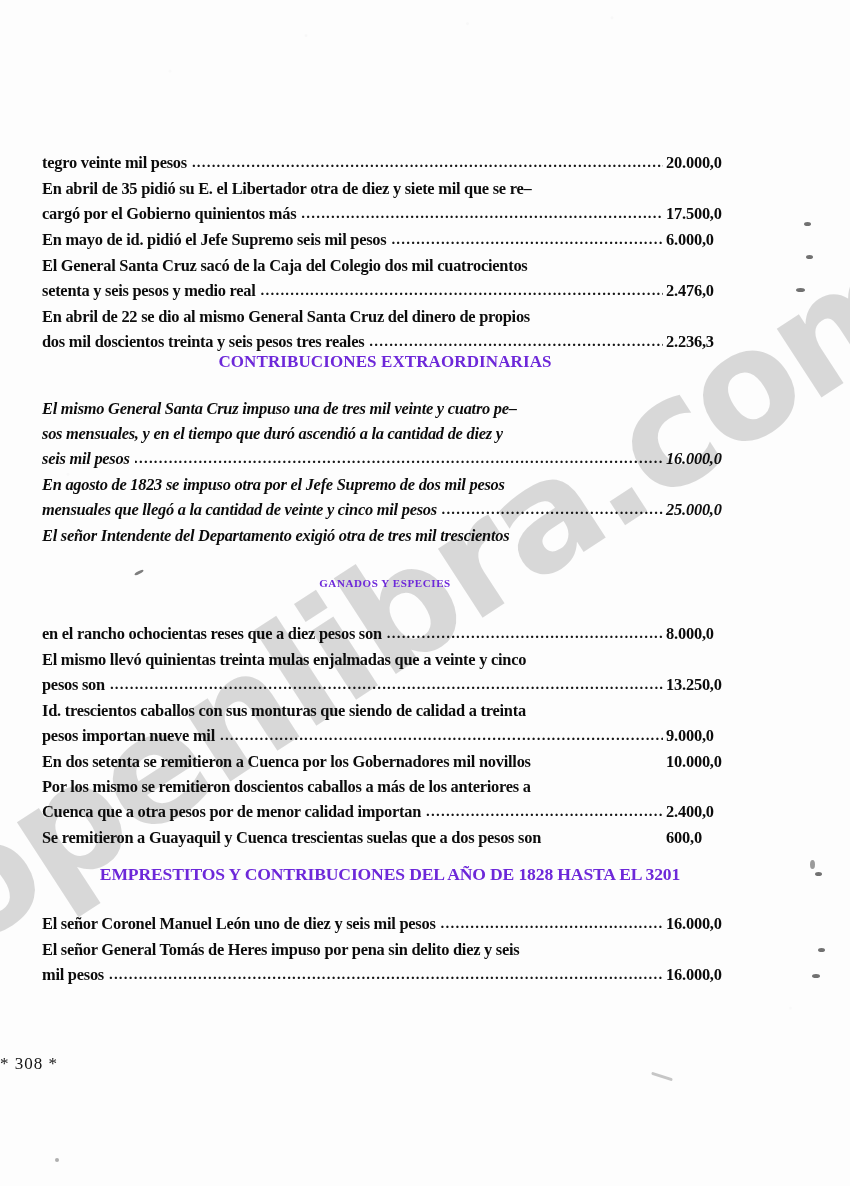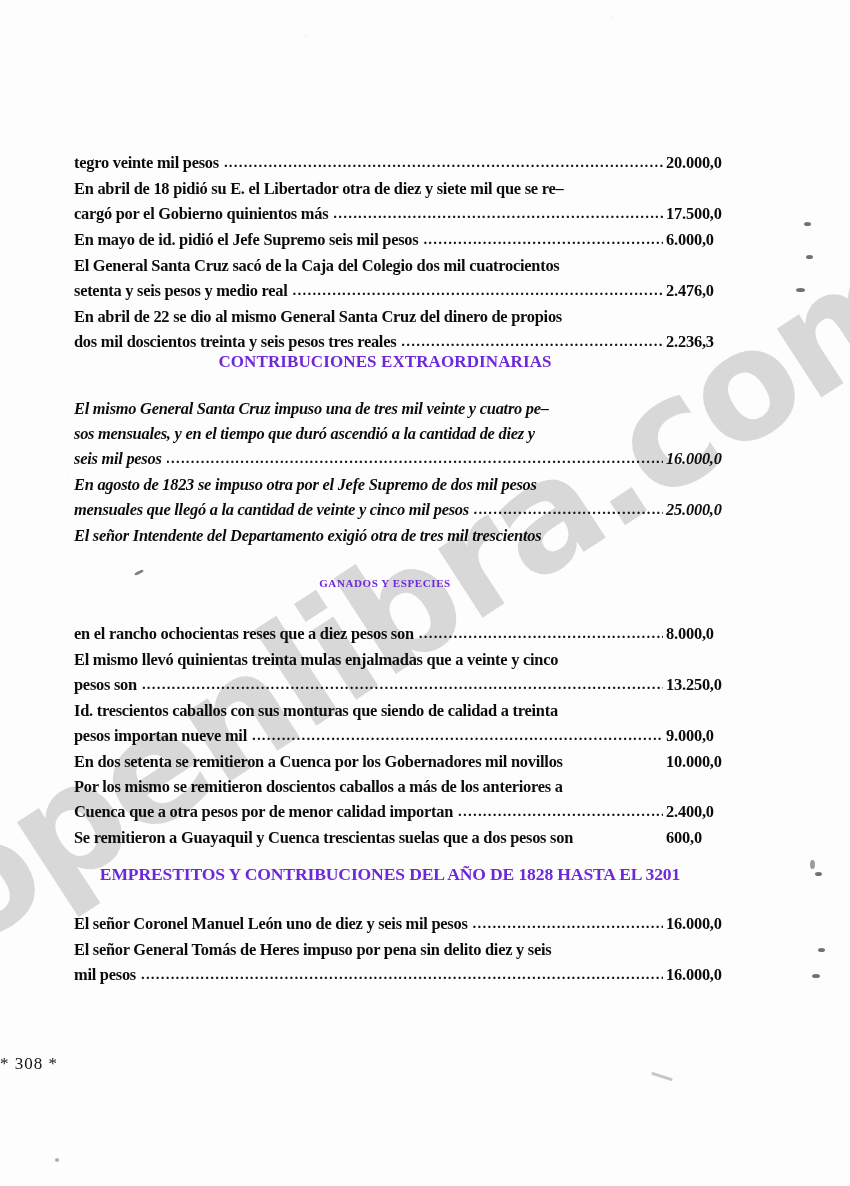--- a/index.html
+++ b/index.html
@@ -71,21 +71,20 @@
     width: 712px;
   }
   .row {
     display: flex;
     align-items: baseline;
     font-size: 16.4px;
     line-height: 25px;
     color: #0c0c0c;
     font-weight: 700;
     letter-spacing: -0.25px;
-    margin-left: 32px;
   }
   .row .txt {
     flex: 0 1 auto;
     white-space: nowrap;
   }
   .row .leader {
     flex: 1 1 auto;
     overflow: hidden;
     white-space: nowrap;
     margin: 0 3px 0 5px;
@@ -162,21 +161,21 @@
 
   <div class="content">
 
     <div class="block" id="sec0" style="top:150px;">
         <div class="row">
           <span class="txt">tegro  veinte  mil  pesos</span>
           <span class="leader"></span>
           <span class="amt">20.000,0</span>
         </div>
         <div class="row cont">
-          <span class="txt">En abril de 18 pidió su E. el Libertador otra de diez y siete mil que se re–</span>
+          <span class="txt">En abril de 35 pidió su E. el Libertador otra de diez y siete mil que se re–</span>
           <span class="leader none"></span>
           <span class="amt">0</span>
         </div>
         <div class="row">
           <span class="txt">cargó por el Gobierno quinientos más</span>
           <span class="leader"></span>
           <span class="amt">17.500,0</span>
         </div>
         <div class="row">
           <span class="txt">En mayo de id. pidió el Jefe Supremo seis mil pesos</span>

